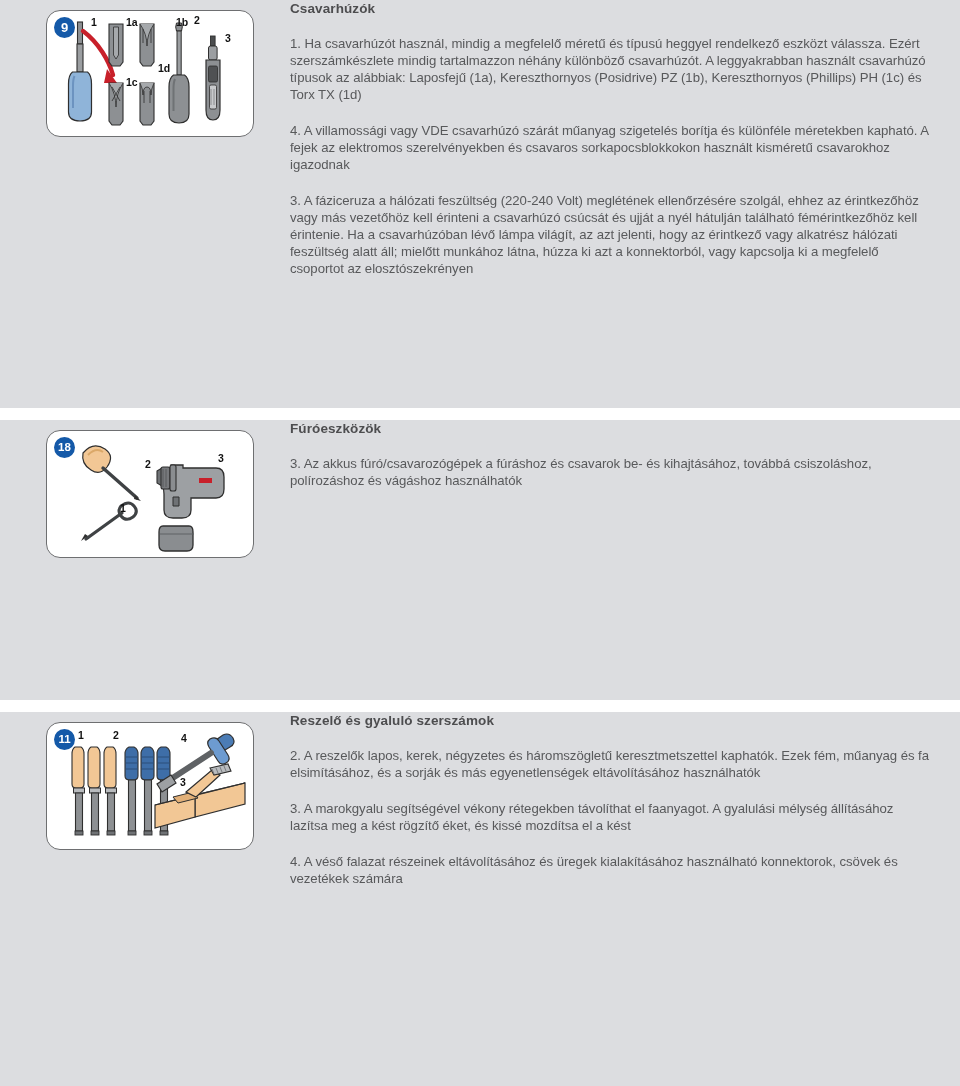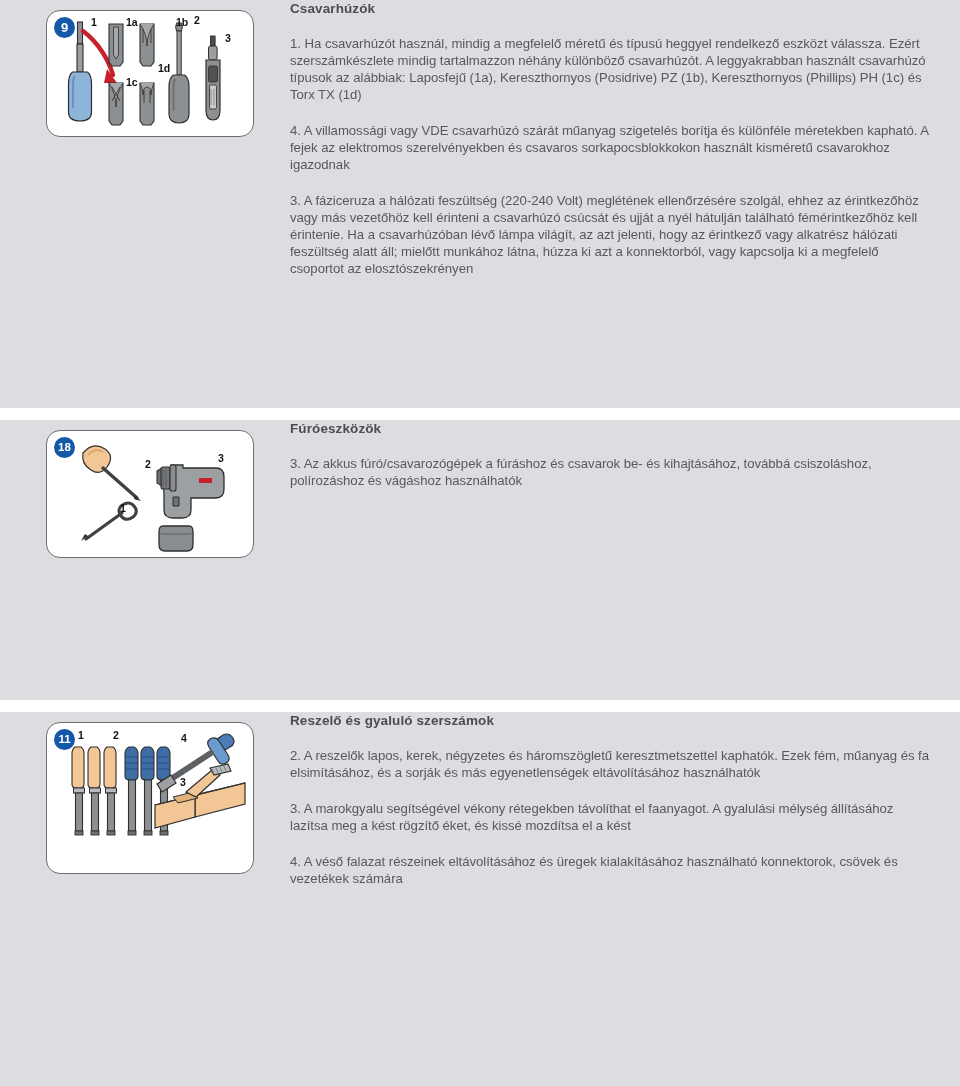--- a/index.html
+++ b/index.html
@@ -66,21 +66,21 @@
   
   .frame {
     background: #ffffff;
     border: 1.6px solid #6e6f71;
     border-radius: 14px;
     position: relative;
     box-sizing: border-box;
   }
   .frame.f9  { width: 208px; height: 127px; }
   .frame.f10 { width: 208px; height: 128px; }
-  .frame.f11 { width: 208px; height: 152px; }
+  .frame.f11 { width: 208px; height: 128px; }
 
   .badge {
     position: absolute;
     left: 7px;
     top: 6px;
     width: 21px; height: 21px;
     border-radius: 50%;
     background: #1459a8;
     color: #ffffff;
     font-size: 13px;

